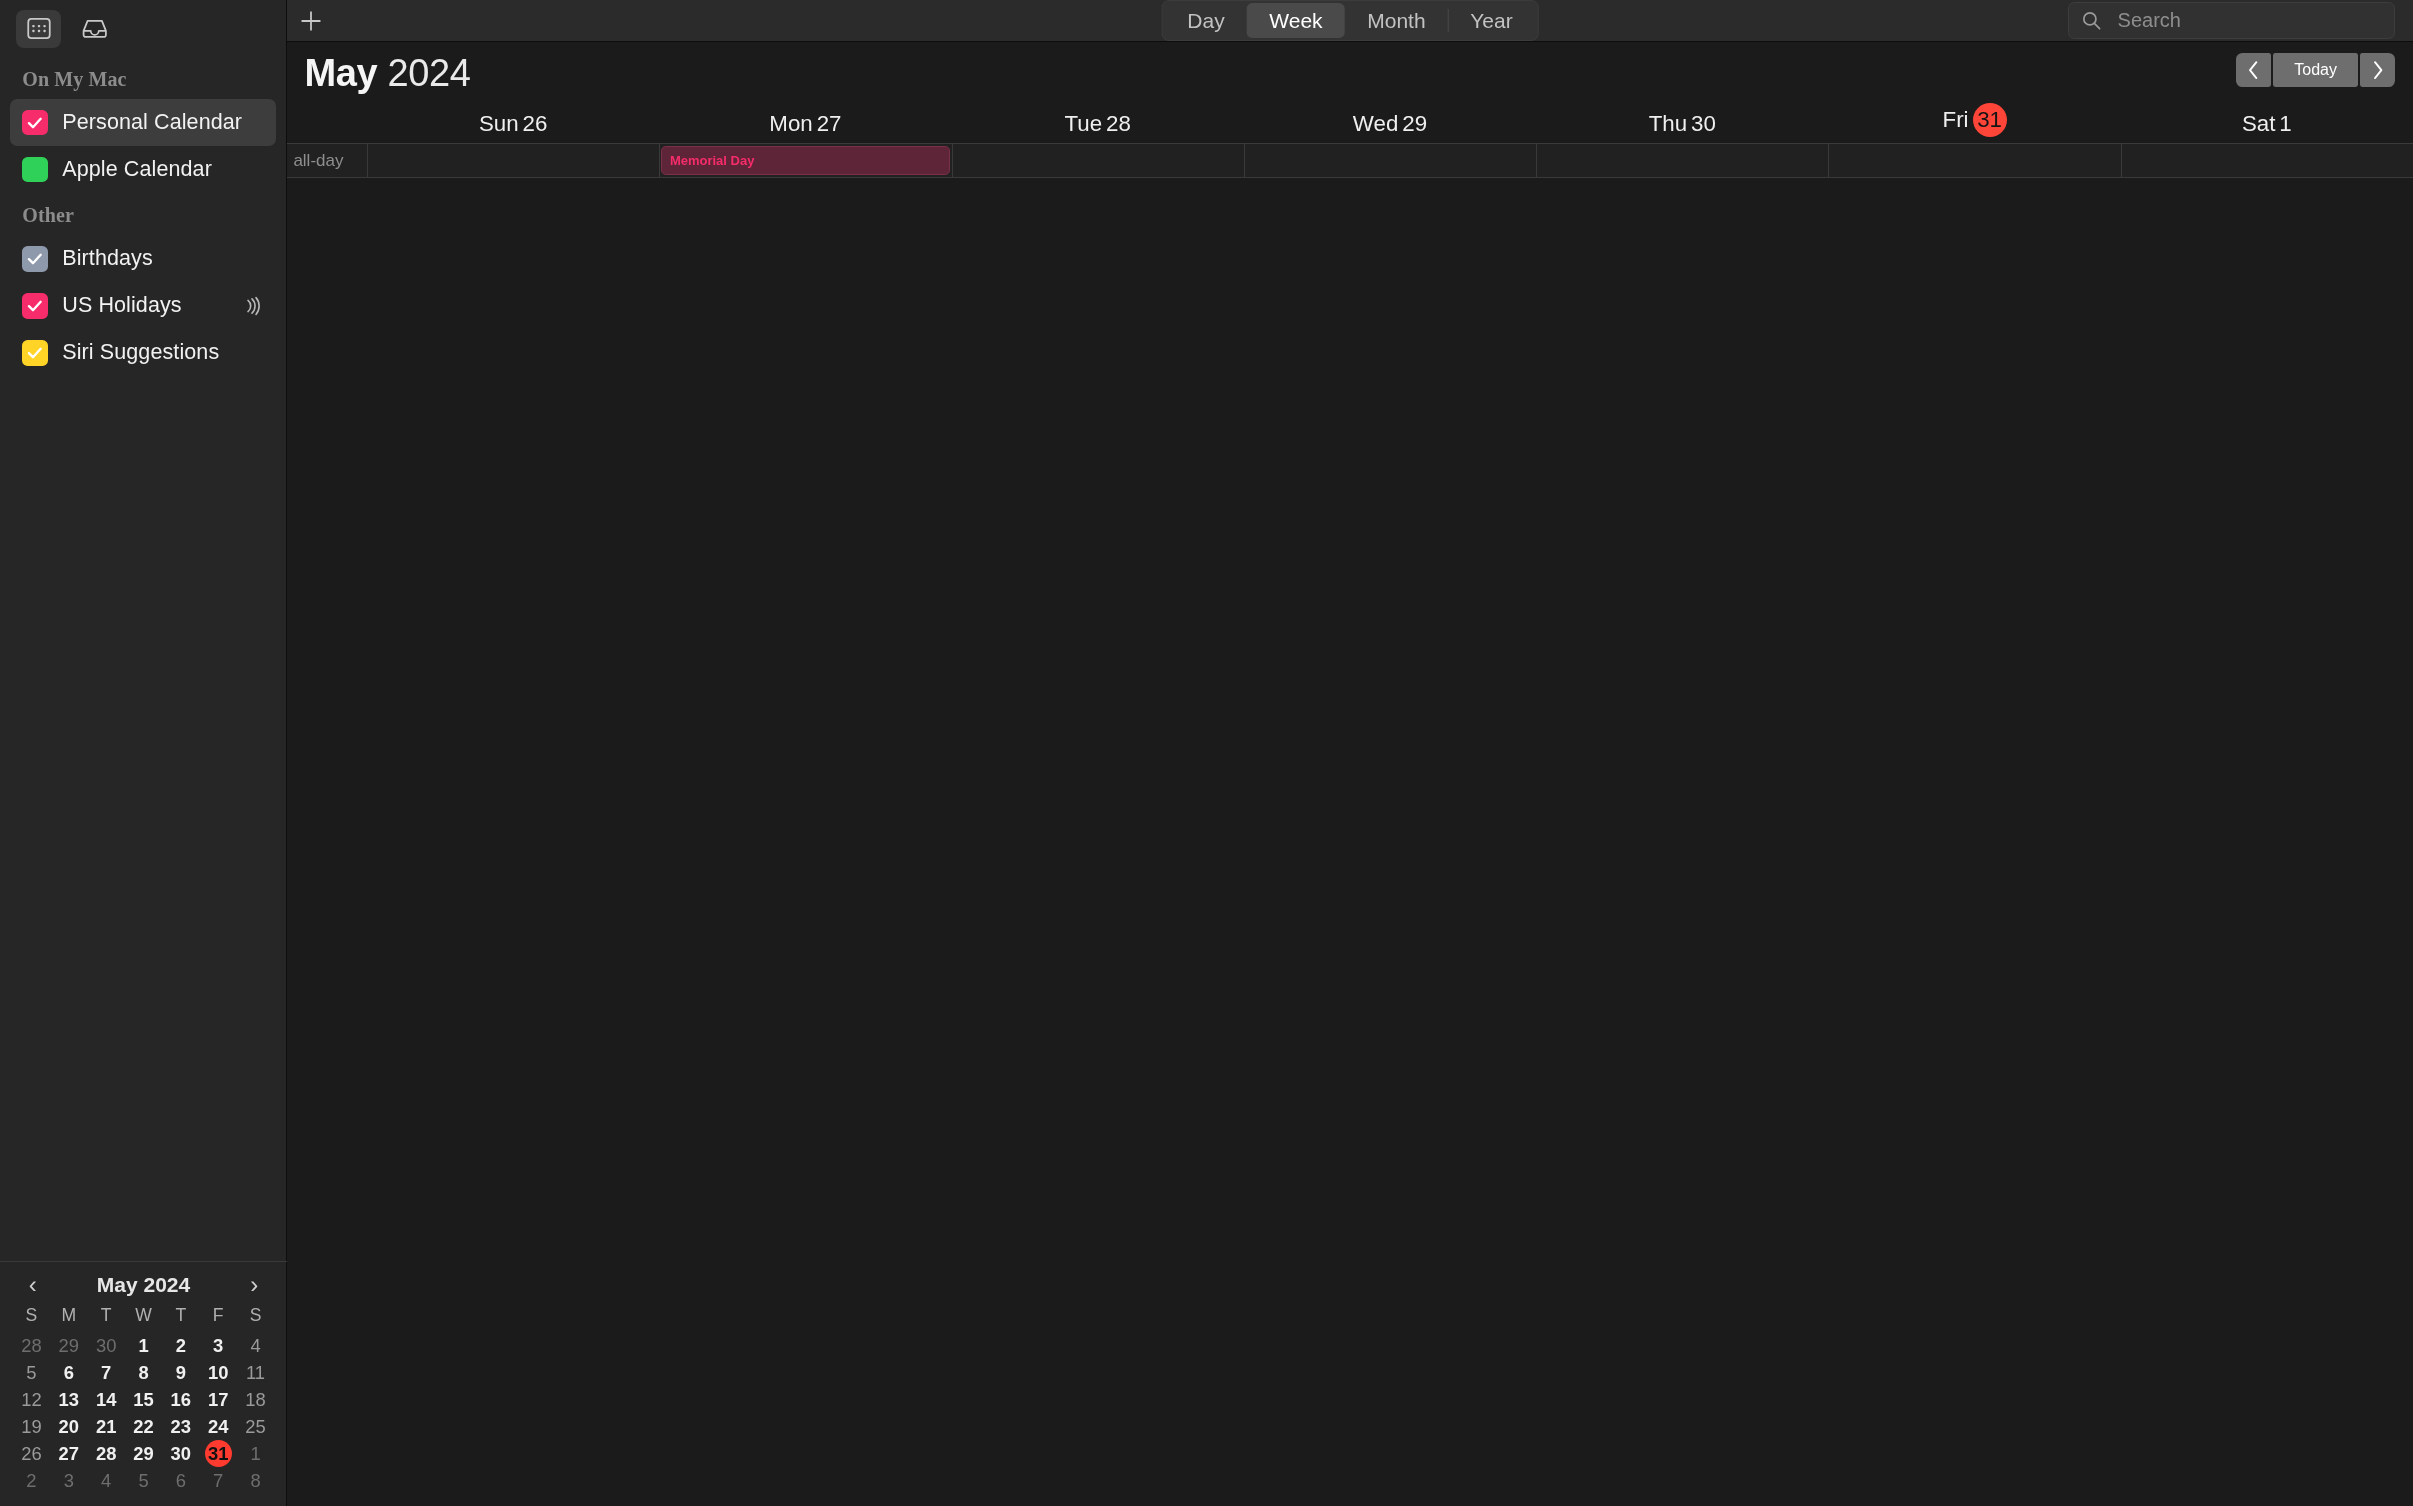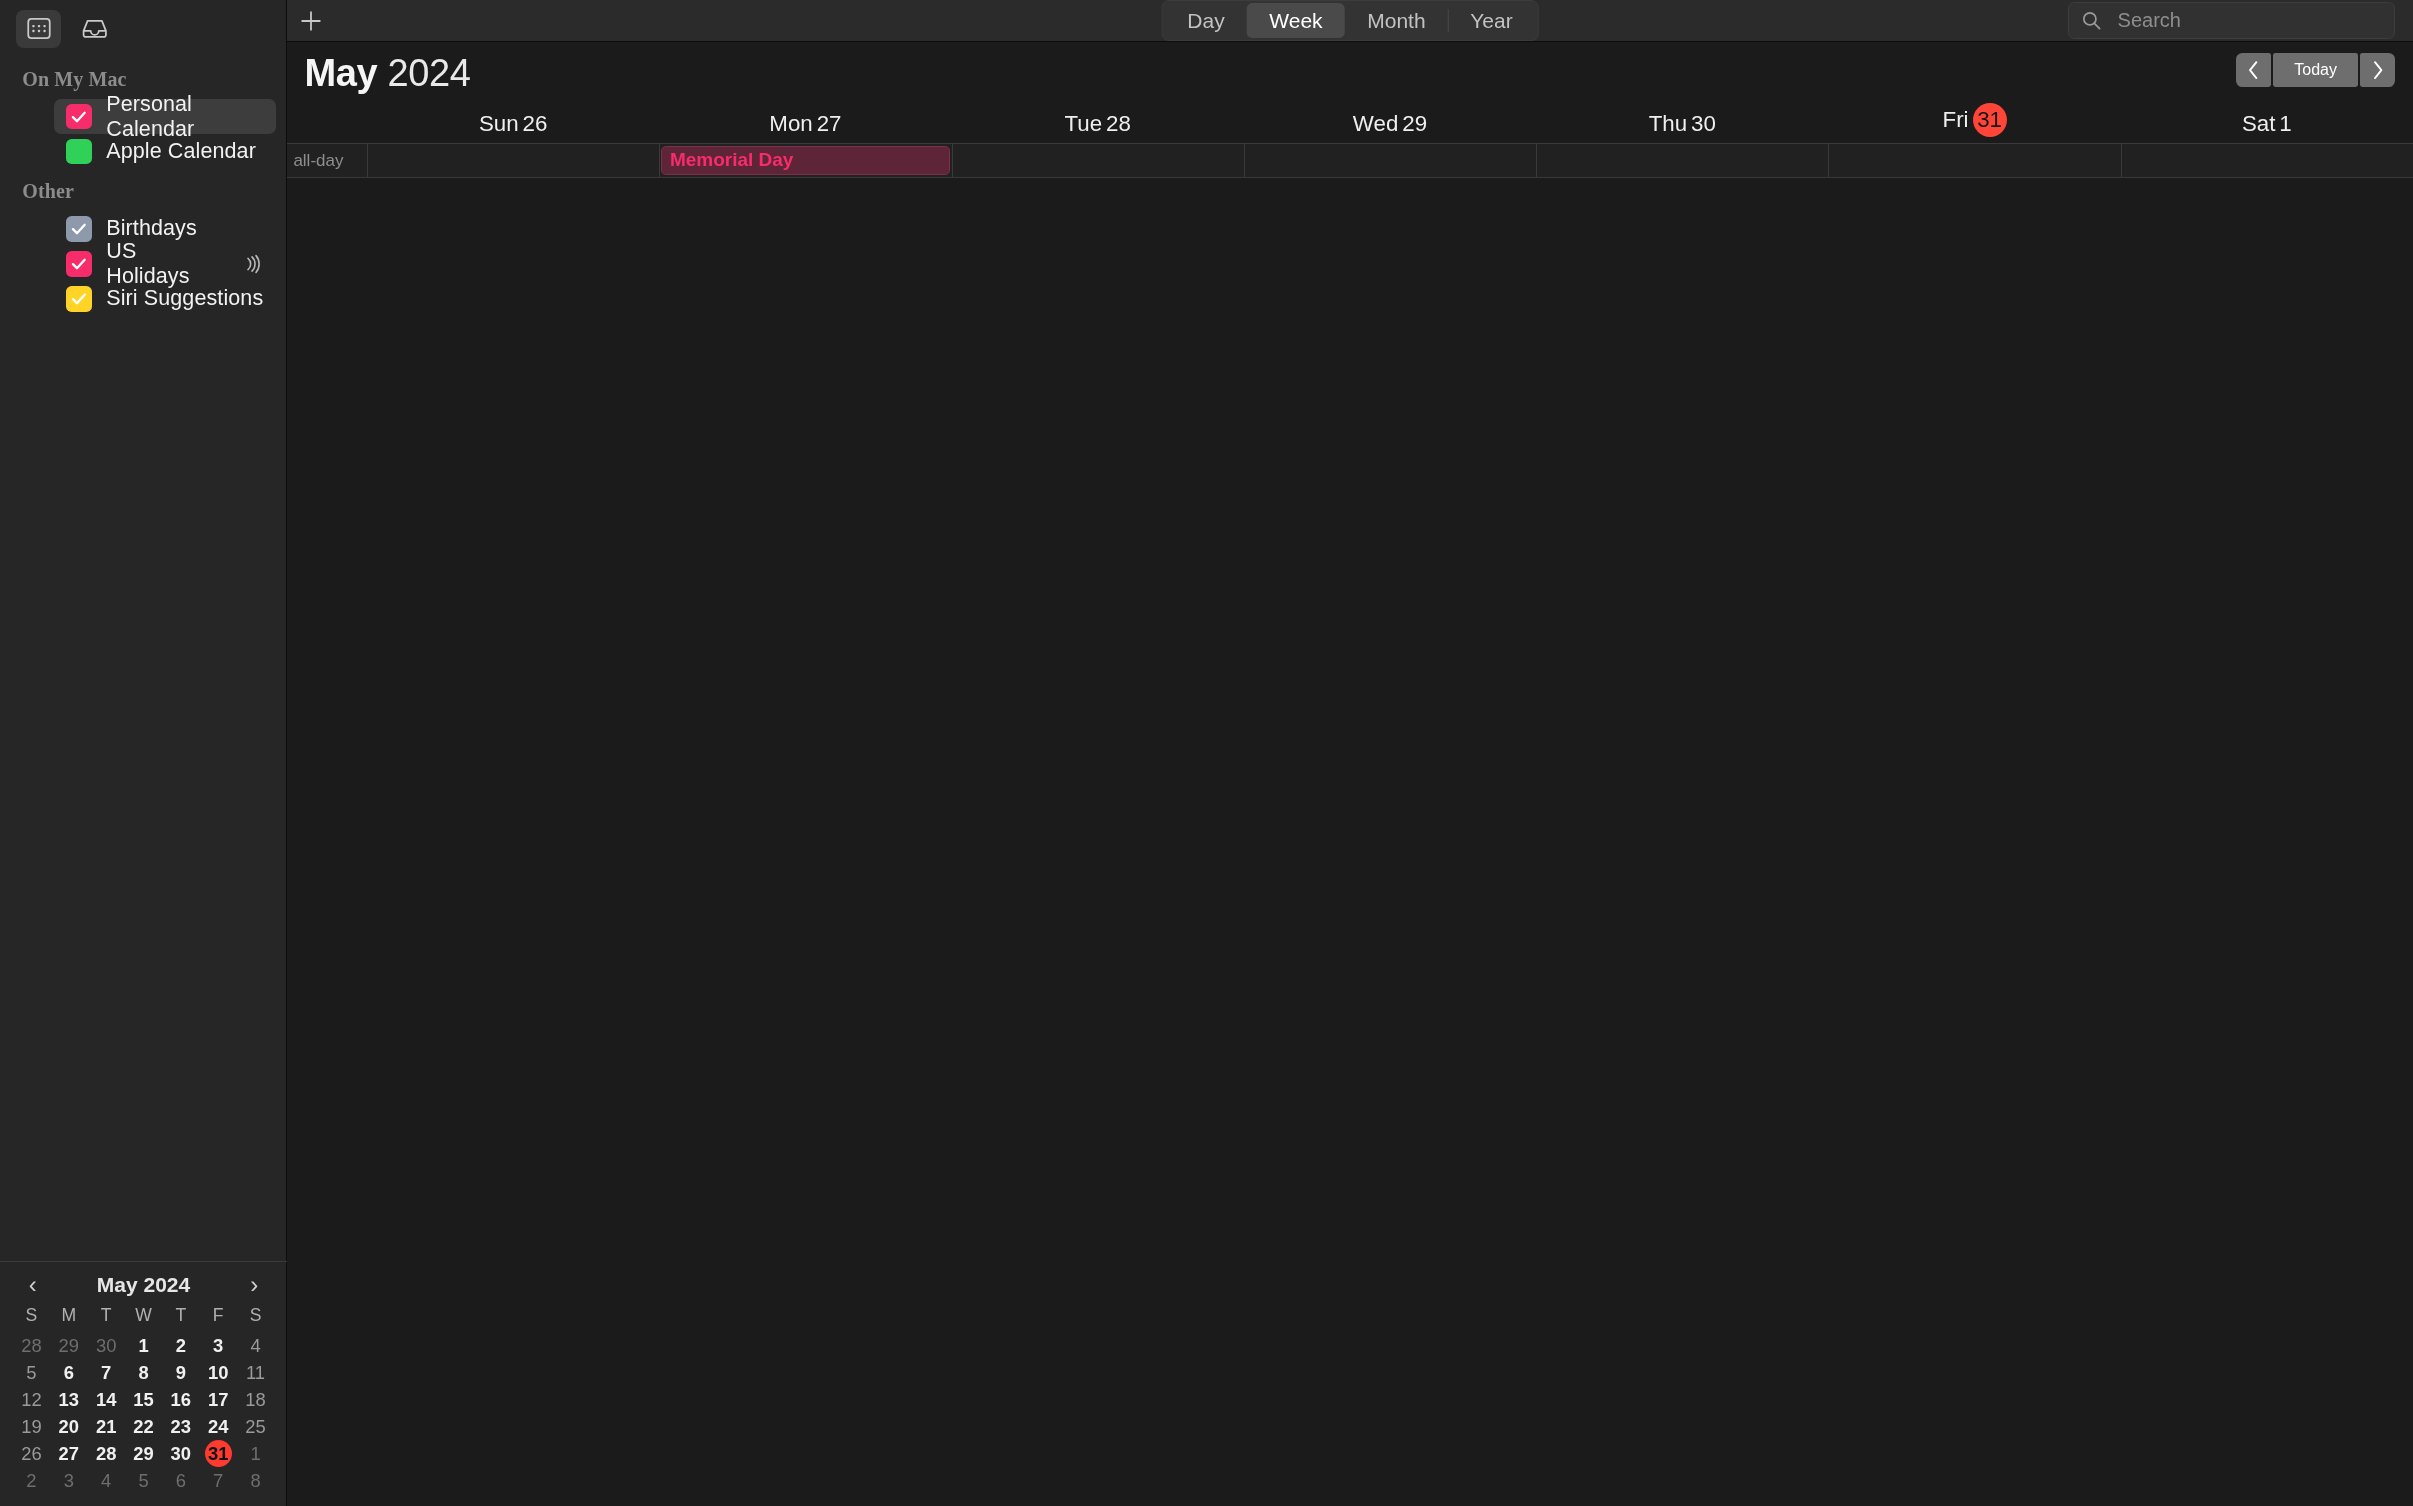--- a/index.html
+++ b/index.html
@@ -29,22 +29,22 @@
     display: flex; align-items: center; justify-content: center;
   }
   .sb-icon-btn.active { background: #3a3a3a; }
 
   .sb-group-title {
     color: #8c8c8c; font-size: 20px; font-weight: 700;
     padding: 11.2px 0 8px 22.3px; letter-spacing: 0.1px; font-family: Liberation Serif, serif;
   }
   .sb-list { padding: 0 9.6px; }
   .sb-item {
-    height: 35px; display: flex; align-items: center;
-    padding: 0 12.8px; border-radius: 7.2px; gap: 14.4px; margin-left: 44px;
+    height: 47px; display: flex; align-items: center;
+    padding: 0 12.8px; border-radius: 7.2px; gap: 14.4px;
   }
   .sb-item.selected { background: #3d3d3d; }
   .cbx {
     width: 25.5px; height: 25.5px; border-radius: 5.6px;
     display: flex; align-items: center; justify-content: center;
     flex: 0 0 25.5px;
   }
   .cbx svg { width: 17.6px; height: 17.6px; display: block; }
   .sb-label { color: #f2f2f2; font-size: 21.5px; letter-spacing: 0.1px; }
   .sb-spacer { flex: 1; }
@@ -152,21 +152,21 @@
   .ad-gutter {
     width: 80px; flex: 0 0 80px; color: #8e8e8e; font-size: 17px;
     display: flex; align-items: center; padding-left: 6.4px;
   }
   .ad-cols { flex: 1; display: flex; position: relative; }
   .ad-col { flex: 1; border-left: 0.8px solid #3a3a3a; }
   .ad-event {
     position: absolute; top: 1.6px; height: 29px;
     background: #5e2438; border: 0.8px solid #7c2f49; border-radius: 4.8px;
     display: flex; align-items: center; padding-left: 8px;
-    color: #f72c6a; font-size: 19px; font-weight: 700;
+    color: #f72c6a; font-size: 13px; font-weight: 700;
   }
 
   
   .gridwrap { position: relative; flex: 1; overflow: hidden; }
   .grid { display: flex; position: relative; height: 100%; }
   .gutter {
     width: 80px; flex: 0 0 80px; position: relative; background: #212121;
   }
   .cols { flex: 1; display: flex; position: relative; }
   .col {

